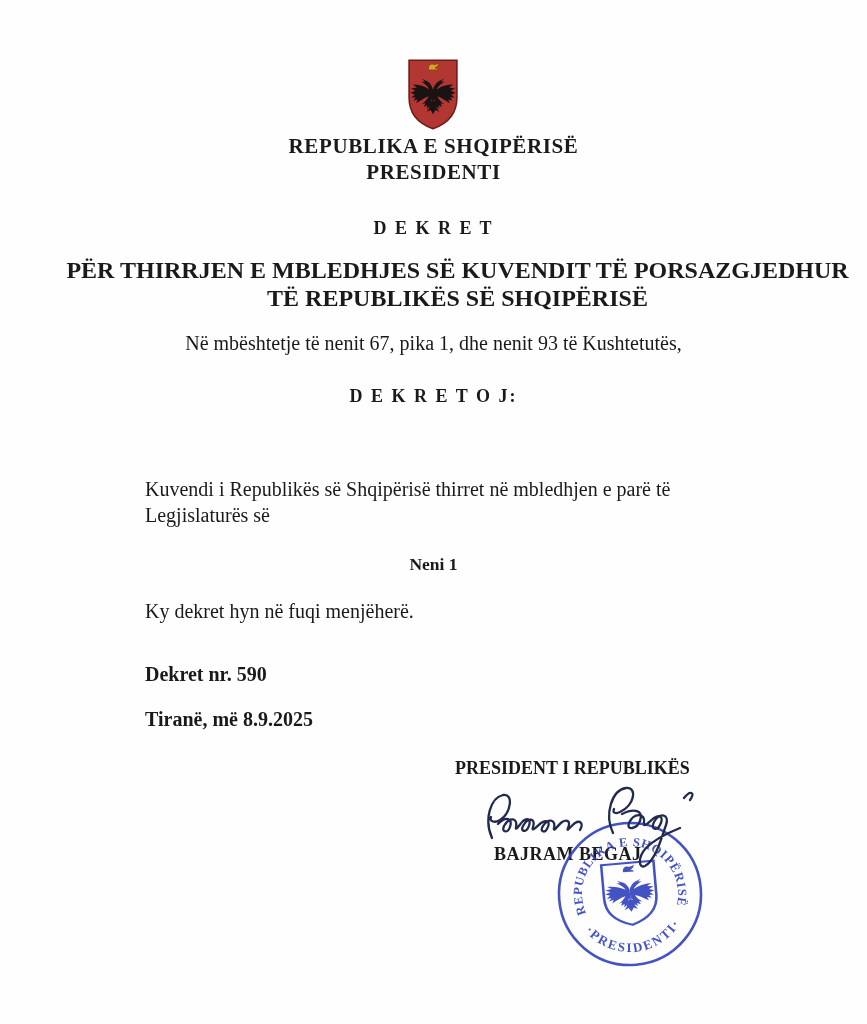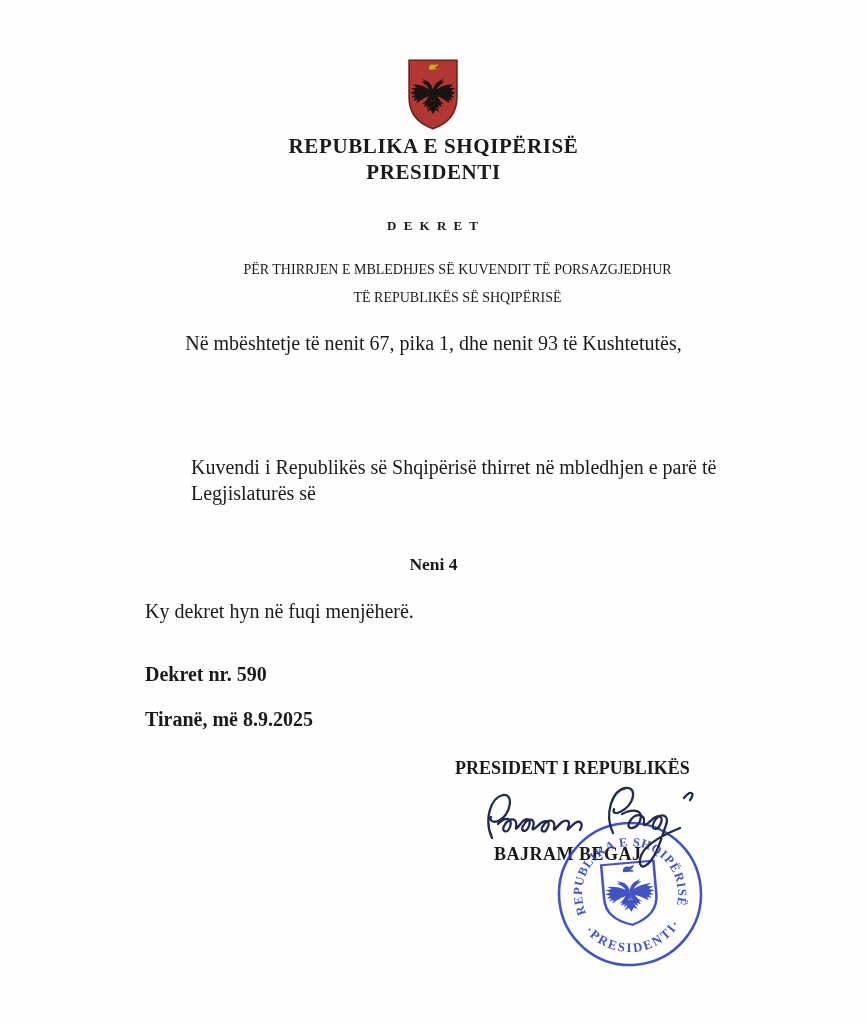--- a/index.html
+++ b/index.html
@@ -3,22 +3,22 @@
 <meta charset="utf-8">
 <style>
   html,body{margin:0;padding:0;background:#ffffff;}
   #page{
     position:relative;width:867px;height:1024px;background:#fefefe;overflow:hidden;
     font-family:"Liberation Serif","DejaVu Serif",serif;color:#1a1a1a;
   }
   .abs{position:absolute;}
   .centered{left:0;right:0;text-align:center;}
   .hdr{font-weight:bold;font-size:21px;letter-spacing:0.6px;}
-  .h-dekret{font-weight:bold;font-size:13px;letter-spacing:2px;}
-  .title{font-weight:normal;font-size:14px;line-height:28px;margin-left:48px;}
+  .h-dekret{font-weight:bold;font-size:18px;letter-spacing:2px;}
+  .title{font-weight:bold;font-size:24px;line-height:28px;margin-left:48px;}
   .body-txt{font-size:20px;line-height:26px;}
   .neni{font-weight:bold;font-size:17.5px;}
   .left-col{left:145px;width:590px;text-align:left;}
   .bold{font-weight:bold;}
   svg{display:block;}
   .stamp-text{font-family:"Liberation Serif","DejaVu Serif",serif;font-weight:bold;}
 </style>
 </head>
 <body>
 
@@ -50,26 +50,27 @@
 
   <div class="abs centered h-dekret" style="top:218px;">D E K R E T</div>
 
   <div class="abs centered title" style="top:256px;">
     <div>PËR THIRRJEN E MBLEDHJES SË KUVENDIT TË PORSAZGJEDHUR</div>
     <div>TË REPUBLIKËS SË SHQIPËRISË</div>
   </div>
 
   <div class="abs centered body-txt" style="top:330px;">Në mbështetje të nenit 67, pika 1, dhe nenit 93 të Kushtetutës,</div>
 
+  <div class="abs centered h-dekret" style="top:386px;">D E K R E T O J:</div>
 
-  <div class="abs left-col body-txt" style="top:454px;margin-left:46px;">
+  <div class="abs left-col body-txt" style="top:476px;">
     <div>Kuvendi i Republikës së Shqipërisë thirret në mbledhjen e parë të Legjislaturës së</div>
   </div>
 
-  <div class="abs centered neni" style="top:554px;">Neni 4</div>
+  <div class="abs centered neni" style="top:554px;">Neni 1</div>
   <div class="abs left-col body-txt" style="top:598px;">Ky dekret hyn në fuqi menjëherë.</div>
 
   <div class="abs left-col body-txt bold" style="top:661px;">Dekret nr. 590</div>
   <div class="abs left-col body-txt bold" style="top:706px;">Tiranë, më 8.9.2025</div>
 
   <div class="abs bold" style="top:758px;left:455px;font-size:18px;">PRESIDENT I REPUBLIKËS</div>
   <div class="abs bold" style="top:844px;left:494px;font-size:18px;letter-spacing:0.5px;">BAJRAM BEGAJ</div>
 
   <div class="abs" style="top:794px;left:530px;width:200px;height:200px;opacity:0.92;">
     <svg width="200" height="200" viewBox="-100 -100 200 200">

